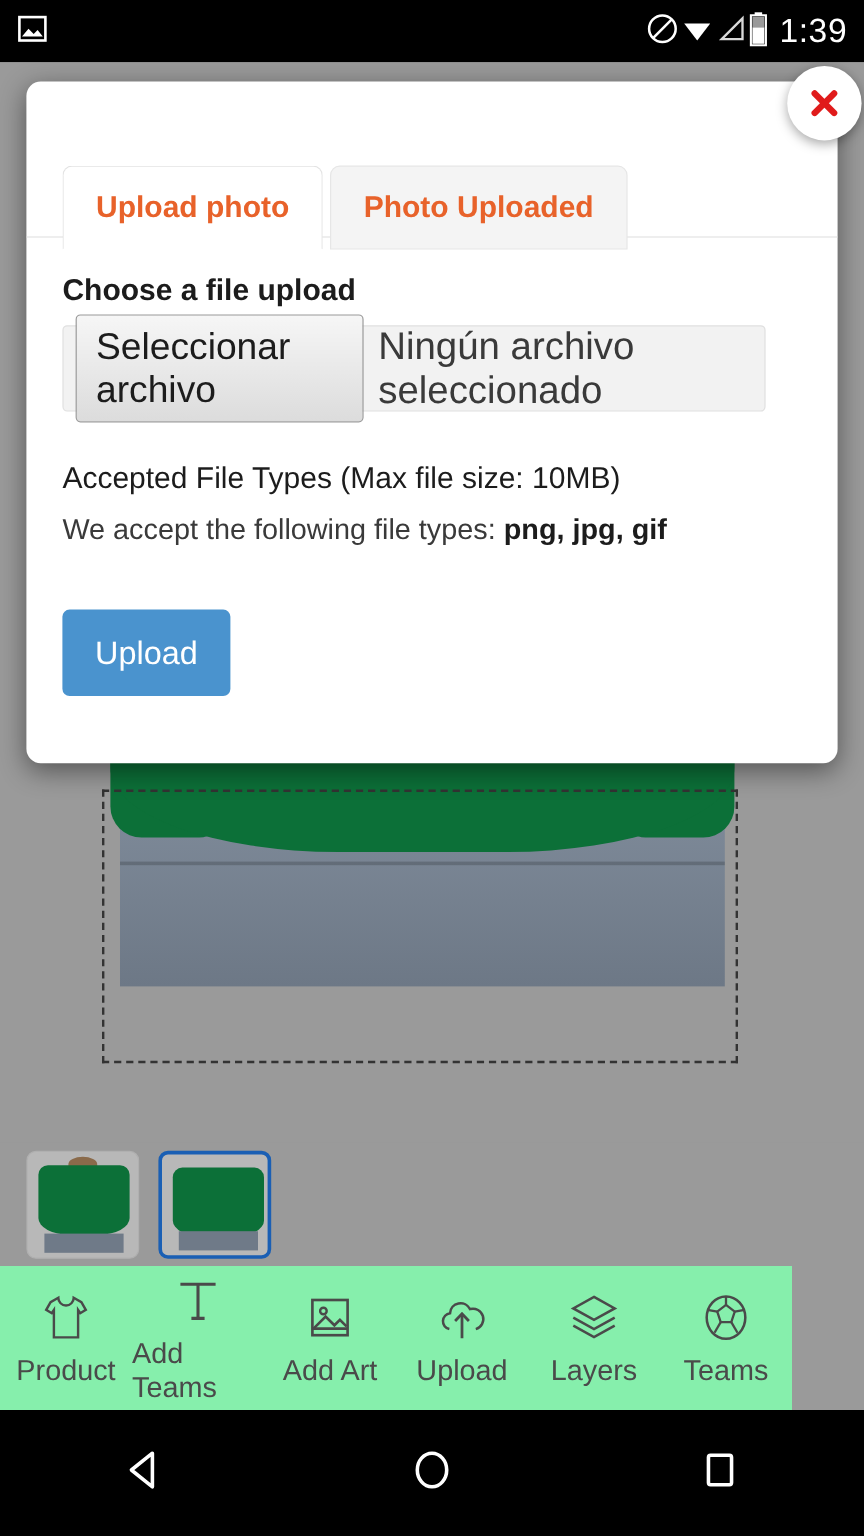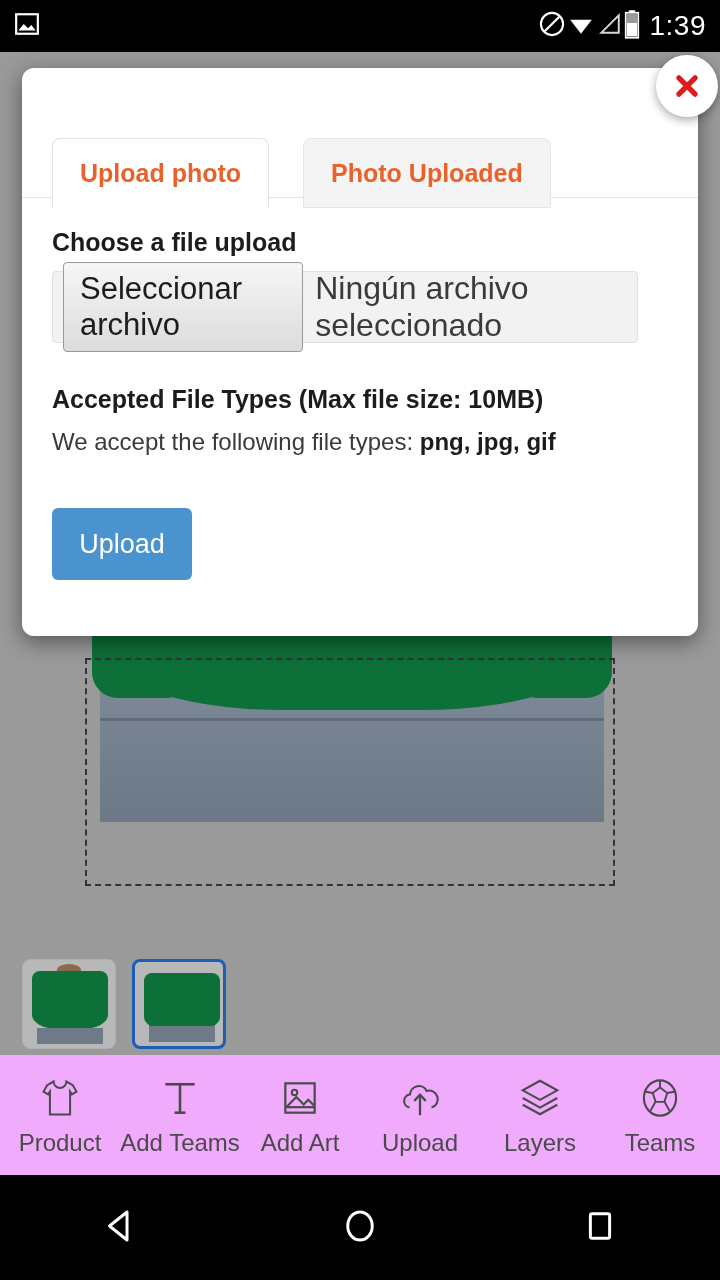--- a/index.html
+++ b/index.html
@@ -76,22 +76,22 @@
   .t-shirt {
     position:absolute; left:9px; top:11px; width:76px; height:58px;
     background:#0c7038; border-radius:8px 8px 26px 26px / 8px 8px 14px 14px;
   }
   .t-head { position:absolute; left:50%; top:4px; transform:translateX(-50%);
     width:24px; height:12px; background:#8a6a4a; border-radius:50% 50% 0 0; }
   .t-jeans { position:absolute; left:14px; bottom:4px; width:66px; height:16px; background:#6f7a88; }
 
   
   .toolbar {
-    position:absolute; top:1003px; left:0; width:720px; height:120px;
-    background:#f0abfc; display:flex; align-items:center;
+    position:absolute; top:1003px; left:0; width:660px; height:120px;
+    background:#86efac; display:flex; align-items:center;
   }
   .tool { flex:1; display:flex; flex-direction:column; align-items:center; gap:6px; }
   .tool .ic { height:50px; display:flex; align-items:center; justify-content:center; }
   .tool .lb { font-size:24px; color:#4a4a4a; }
 
   
   .navbar {
     position:absolute; top:1175px; left:0; width:720px; height:105px;
     background:#000; display:flex; align-items:center; justify-content:space-around;
   }
@@ -105,21 +105,21 @@
     box-shadow:0 6px 22px rgba(0,0,0,.45);
     overflow:hidden;
   }
   .close-btn {
     position:absolute; left:656px; top:55px; width:62px; height:62px;
     border-radius:50%; background:#fff; box-shadow:0 3px 10px rgba(0,0,0,.35);
     display:flex; align-items:center; justify-content:center;
     z-index:10; cursor:pointer;
   }
 
-  .tabs { position:absolute; left:30px; top:70px; display:flex; align-items:center;gap:28px; }
+  .tabs { position:absolute; left:30px; top:70px; display:flex; align-items:center; }
   .tab {
     font-size:25px; font-weight:bold; color:#e8622a;
     padding:20px 27px 19px 27px; border-radius:8px 8px 0 0;
     border:1px solid #e3e3e3; cursor:pointer;
   }
   .tab.active { background:#fff; border-bottom-color:#fff; position:relative; z-index:3; }
   .tab.inactive { background:#f4f4f4; border-color:#e6e6e6; margin-left:6px; }
   .tabs-rule {
     position:absolute; left:0; top:129px; width:676px; height:1px; background:#e3e3e3;
   }
@@ -130,21 +130,21 @@
     width:586px; height:72px; background:#f2f2f2; border:1px solid #e0e0e0;
     border-radius:4px; display:flex; align-items:center; padding:0 10px;
   }
   .file-btn {
     background:linear-gradient(#f6f6f6,#dcdcdc);
     border:1px solid #9a9a9a; border-radius:4px;
     padding:8px 16px; font-size:31px; color:#1c1c1c; cursor:pointer;
   }
   .file-status { font-size:32px; color:#3a3a3a; margin-left:12px; }
 
-  .types-title { font-size:25px; font-weight:bold; color:#1c1c1c; margin-top:42px; }
+  .types-title { font-size:25px; font-weight:normal; color:#1c1c1c; margin-top:42px; }
   .types-line { font-size:24px; color:#3a3a3a; margin-top:14px; }
   .types-line b { color:#1c1c1c; }
 
   .upload-btn {
     margin-top:52px; width:140px; height:72px; background:#4a93ce;
     border:none; border-radius:6px; color:#fff; font-size:27px;
     cursor:pointer; display:flex; align-items:center; justify-content:center;
   }
 </style>
 </head>

